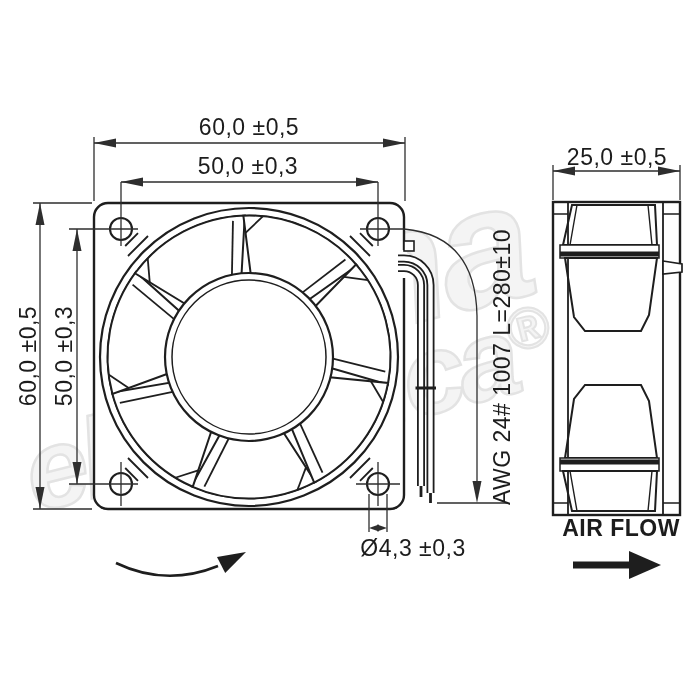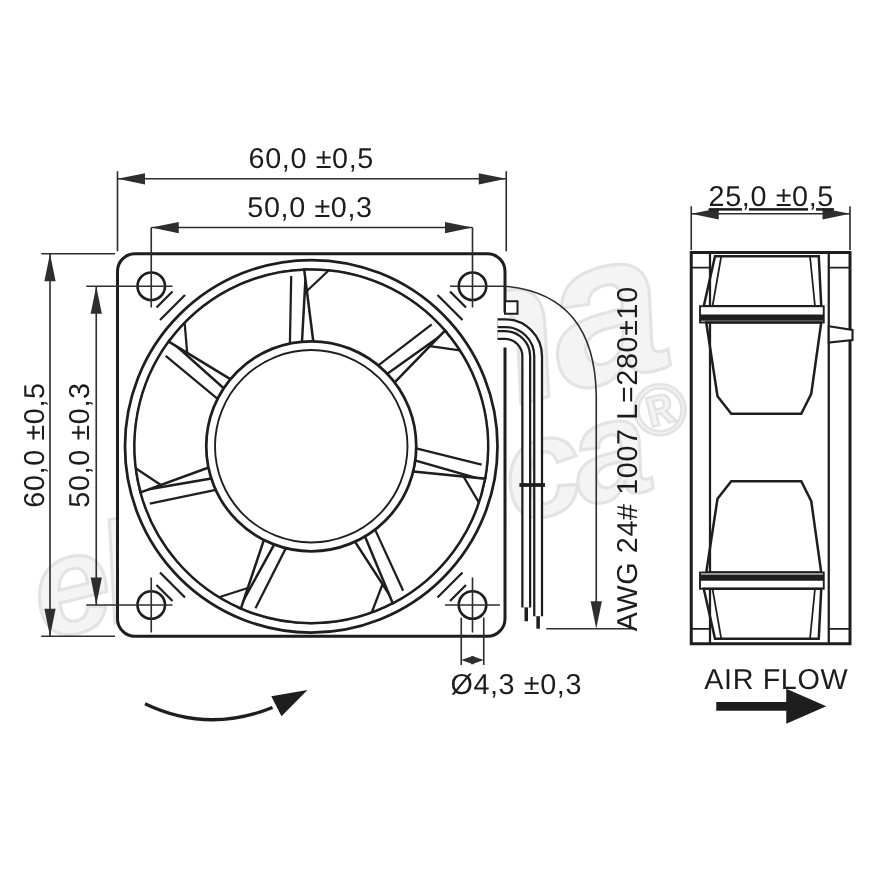--- a/index.html
+++ b/index.html
@@ -145,16 +145,16 @@
       </g>
     </g>
   </svg>
 
   <div class="lbl" style="left:249px;top:127px;">60,0 ±0,5</div>
   <div class="lbl" style="left:248px;top:166px;">50,0 ±0,3</div>
   <div class="lbl vert" style="left:28px;top:356px;">60,0 ±0,5</div>
   <div class="lbl vert" style="left:64px;top:356px;">50,0 ±0,3</div>
   <div class="lbl vert" style="left:502px;top:367px;">AWG 24# 1007 L=280±10</div>
   <div class="lbl" style="left:381px;top:548px;margin-left:32px;">Ø4,3 ±0,3</div>
-  <div class="lbl" style="left:617px;top:157px;text-decoration:underline;">25,0 ±0,5</div>
-  <div class="lbl" style="left:621px;top:544px;">AIR FLOW</div>
+  <div class="lbl" style="left:617px;top:157px;">25,0 ±0,5</div>
+  <div class="lbl" style="left:621px;top:528px;font-weight:bold;">AIR FLOW</div>
 
 </div>
 
 </body></html>

